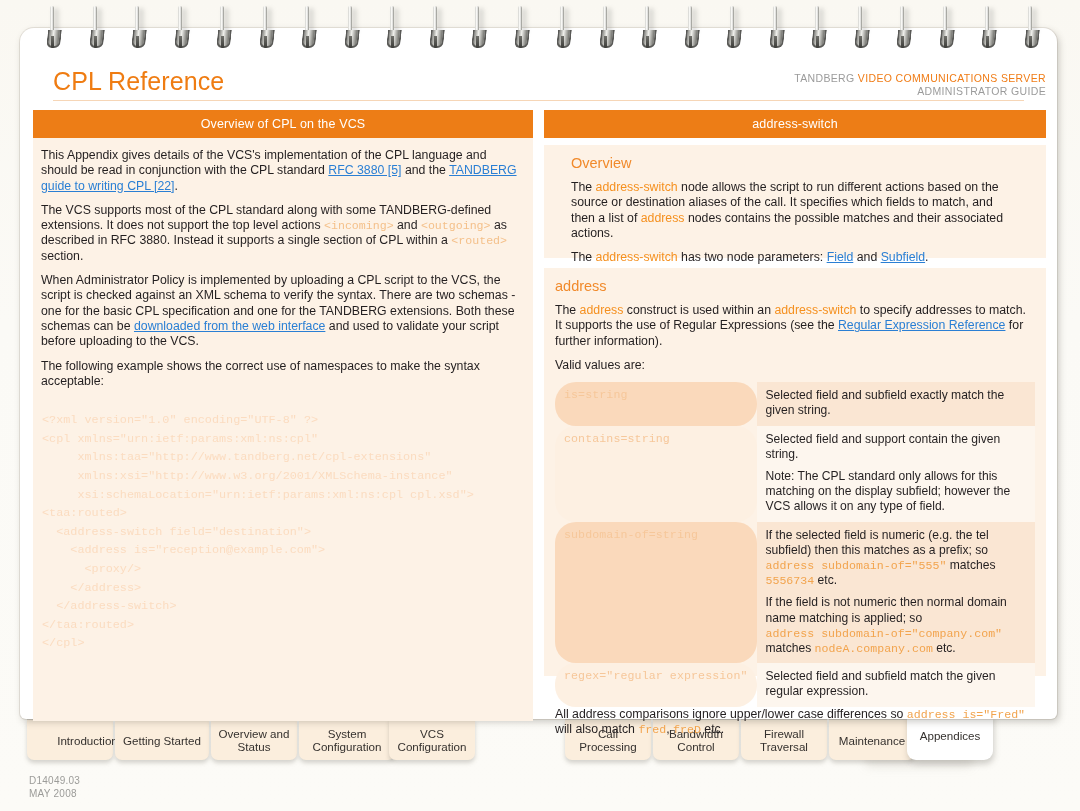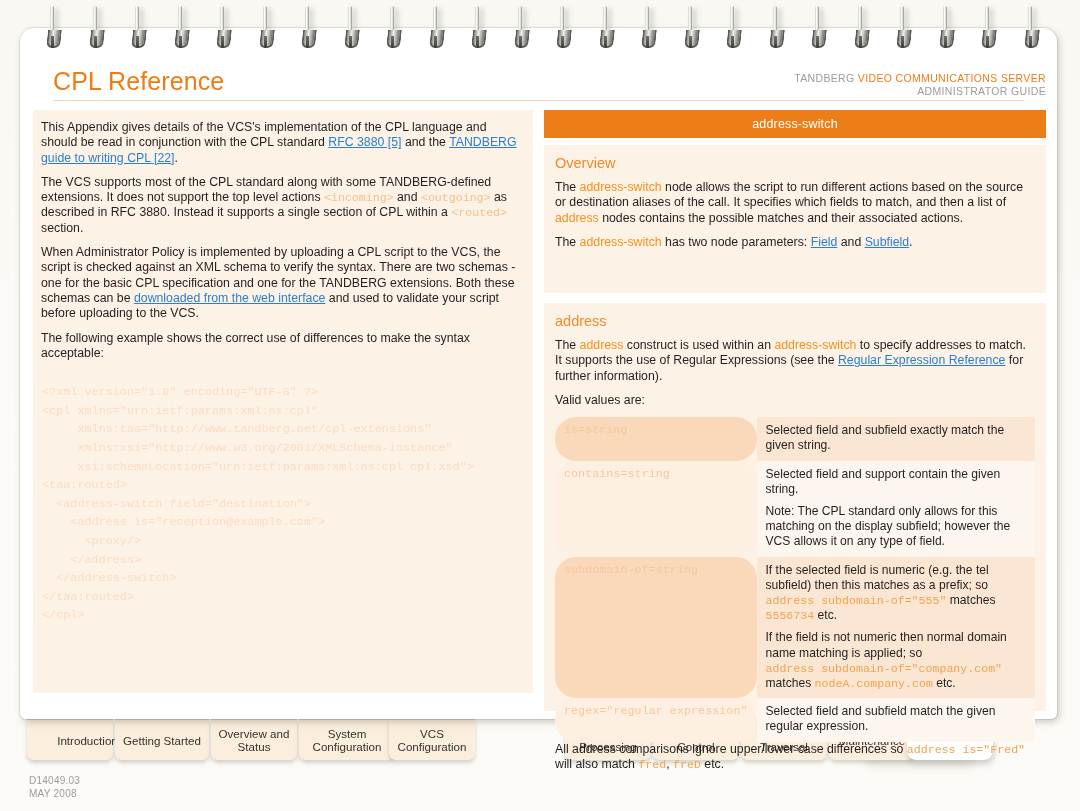--- a/index.html
+++ b/index.html
@@ -107,21 +107,21 @@
     color: #ffffff;
     font-size: 12.5px;
     display: flex; align-items: center; justify-content: center;
     letter-spacing: .15px;
   }
   .panel {
     background: #fdf2e6;
     padding: 10px 8px 10px 8px;
   }
   .panel-left  { height: 583px; box-sizing: border-box; }
-  .panel-ov    { height: 148px; box-sizing: border-box; margin-top: 7px; padding: 10px 11px; }
+  .panel-ov    { height: 113px; box-sizing: border-box; margin-top: 7px; padding: 10px 27px; }
   .panel-addr  { height: 408px; box-sizing: border-box; margin-top: 10px; padding: 10px 11px; }
 
   p.body {
     margin: 0 0 9px 0;
     font-size: 12.3px;
     line-height: 15.3px;
     color: #231f20;
   }
   p.body:last-child { margin-bottom: 0; }
   .lnk { color: #2a7fd4; text-decoration: underline; }
@@ -408,35 +408,36 @@
       <div class="brand-line1">
         <span class="brand-tandberg">TANDBERG</span>
         <span class="brand-vcs">VIDEO COMMUNICATIONS SERVER</span>
       </div>
       <div class="brand-line2">ADMINISTRATOR GUIDE</div>
     </div>
 
     <div class="title-rule"></div>
 
     <div class="col-left">
+      <div class="band">Overview of CPL on the VCS</div>
       <div class="panel panel-left">
 
         <p class="body">
           <span>This Appendix gives details of the VCS's implementation of the CPL language and should be read in conjunction with the CPL standard </span><a class="lnk" href="#">RFC 3880 [5]</a><span> and the </span><a class="lnk" href="#">TANDBERG guide to writing CPL [22]</a><span>.</span>
         </p>
 
         <p class="body">
           <span>The VCS supports most of the CPL standard along with some TANDBERG-defined extensions.  It does not support the top level actions </span><span class="mono-inline">&lt;incoming&gt;</span><span> and </span><span class="mono-inline">&lt;outgoing&gt;</span><span> as described in RFC 3880. Instead it supports a single section of CPL within a </span><span class="mono-inline">&lt;routed&gt;</span><span> section.</span>
         </p>
 
         <p class="body">
           <span>When Administrator Policy is implemented by uploading a CPL script to the VCS, the script is checked against an XML schema to verify the syntax. There are two schemas - one for the basic CPL specification and one for the TANDBERG extensions.  Both these schemas can be </span><a class="lnk" href="#">downloaded from the web interface</a><span> and used to validate your script before uploading to the VCS.</span>
         </p>
 
-        <p class="body">The following example shows the correct use of differences to make the syntax acceptable:</p>
+        <p class="body">The following example shows the correct use of namespaces to make the syntax acceptable:</p>
 
         <div class="codeblock">&lt;?xml version="1.0" encoding="UTF-8" ?&gt;
 &lt;cpl xmlns="urn:ietf:params:xml:ns:cpl"
      xmlns:taa="http://www.tandberg.net/cpl-extensions"
      xmlns:xsi="http://www.w3.org/2001/XMLSchema-instance"
      xsi:schemaLocation="urn:ietf:params:xml:ns:cpl cpl.xsd"&gt;
 &lt;taa:routed&gt;
   &lt;address-switch field="destination"&gt;
     &lt;address is="reception@example.com"&gt;
       &lt;proxy/&gt;

